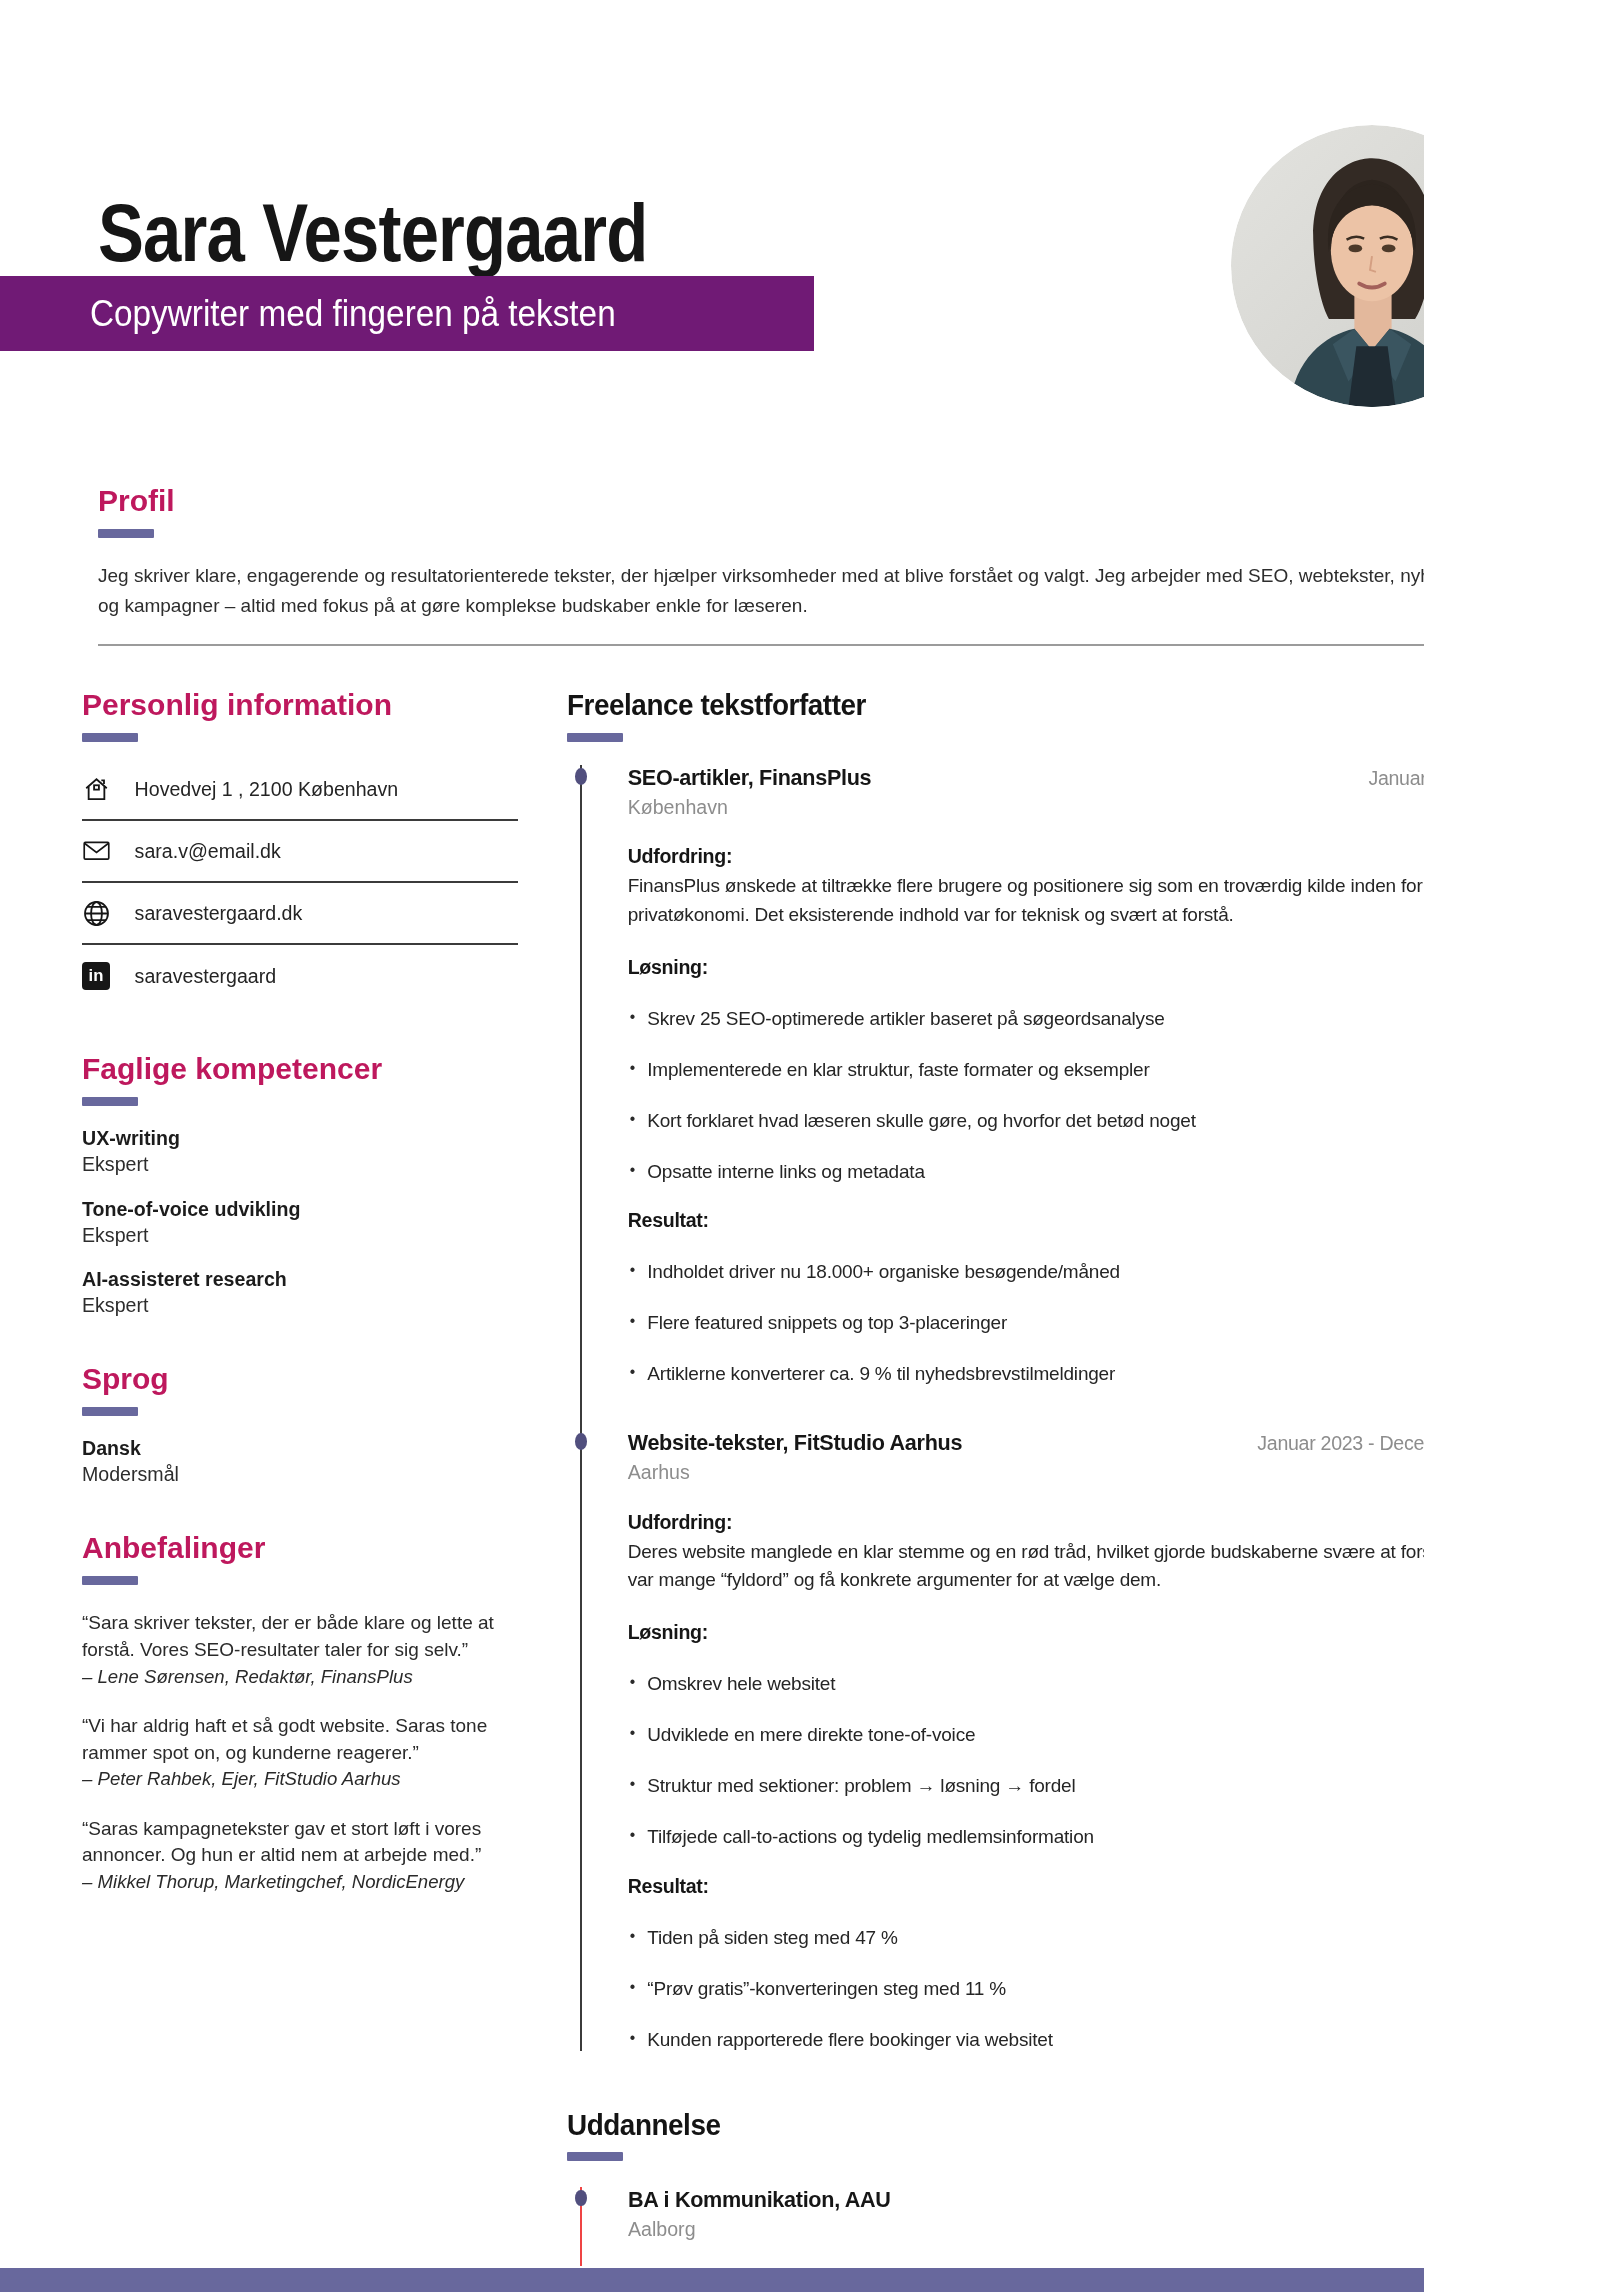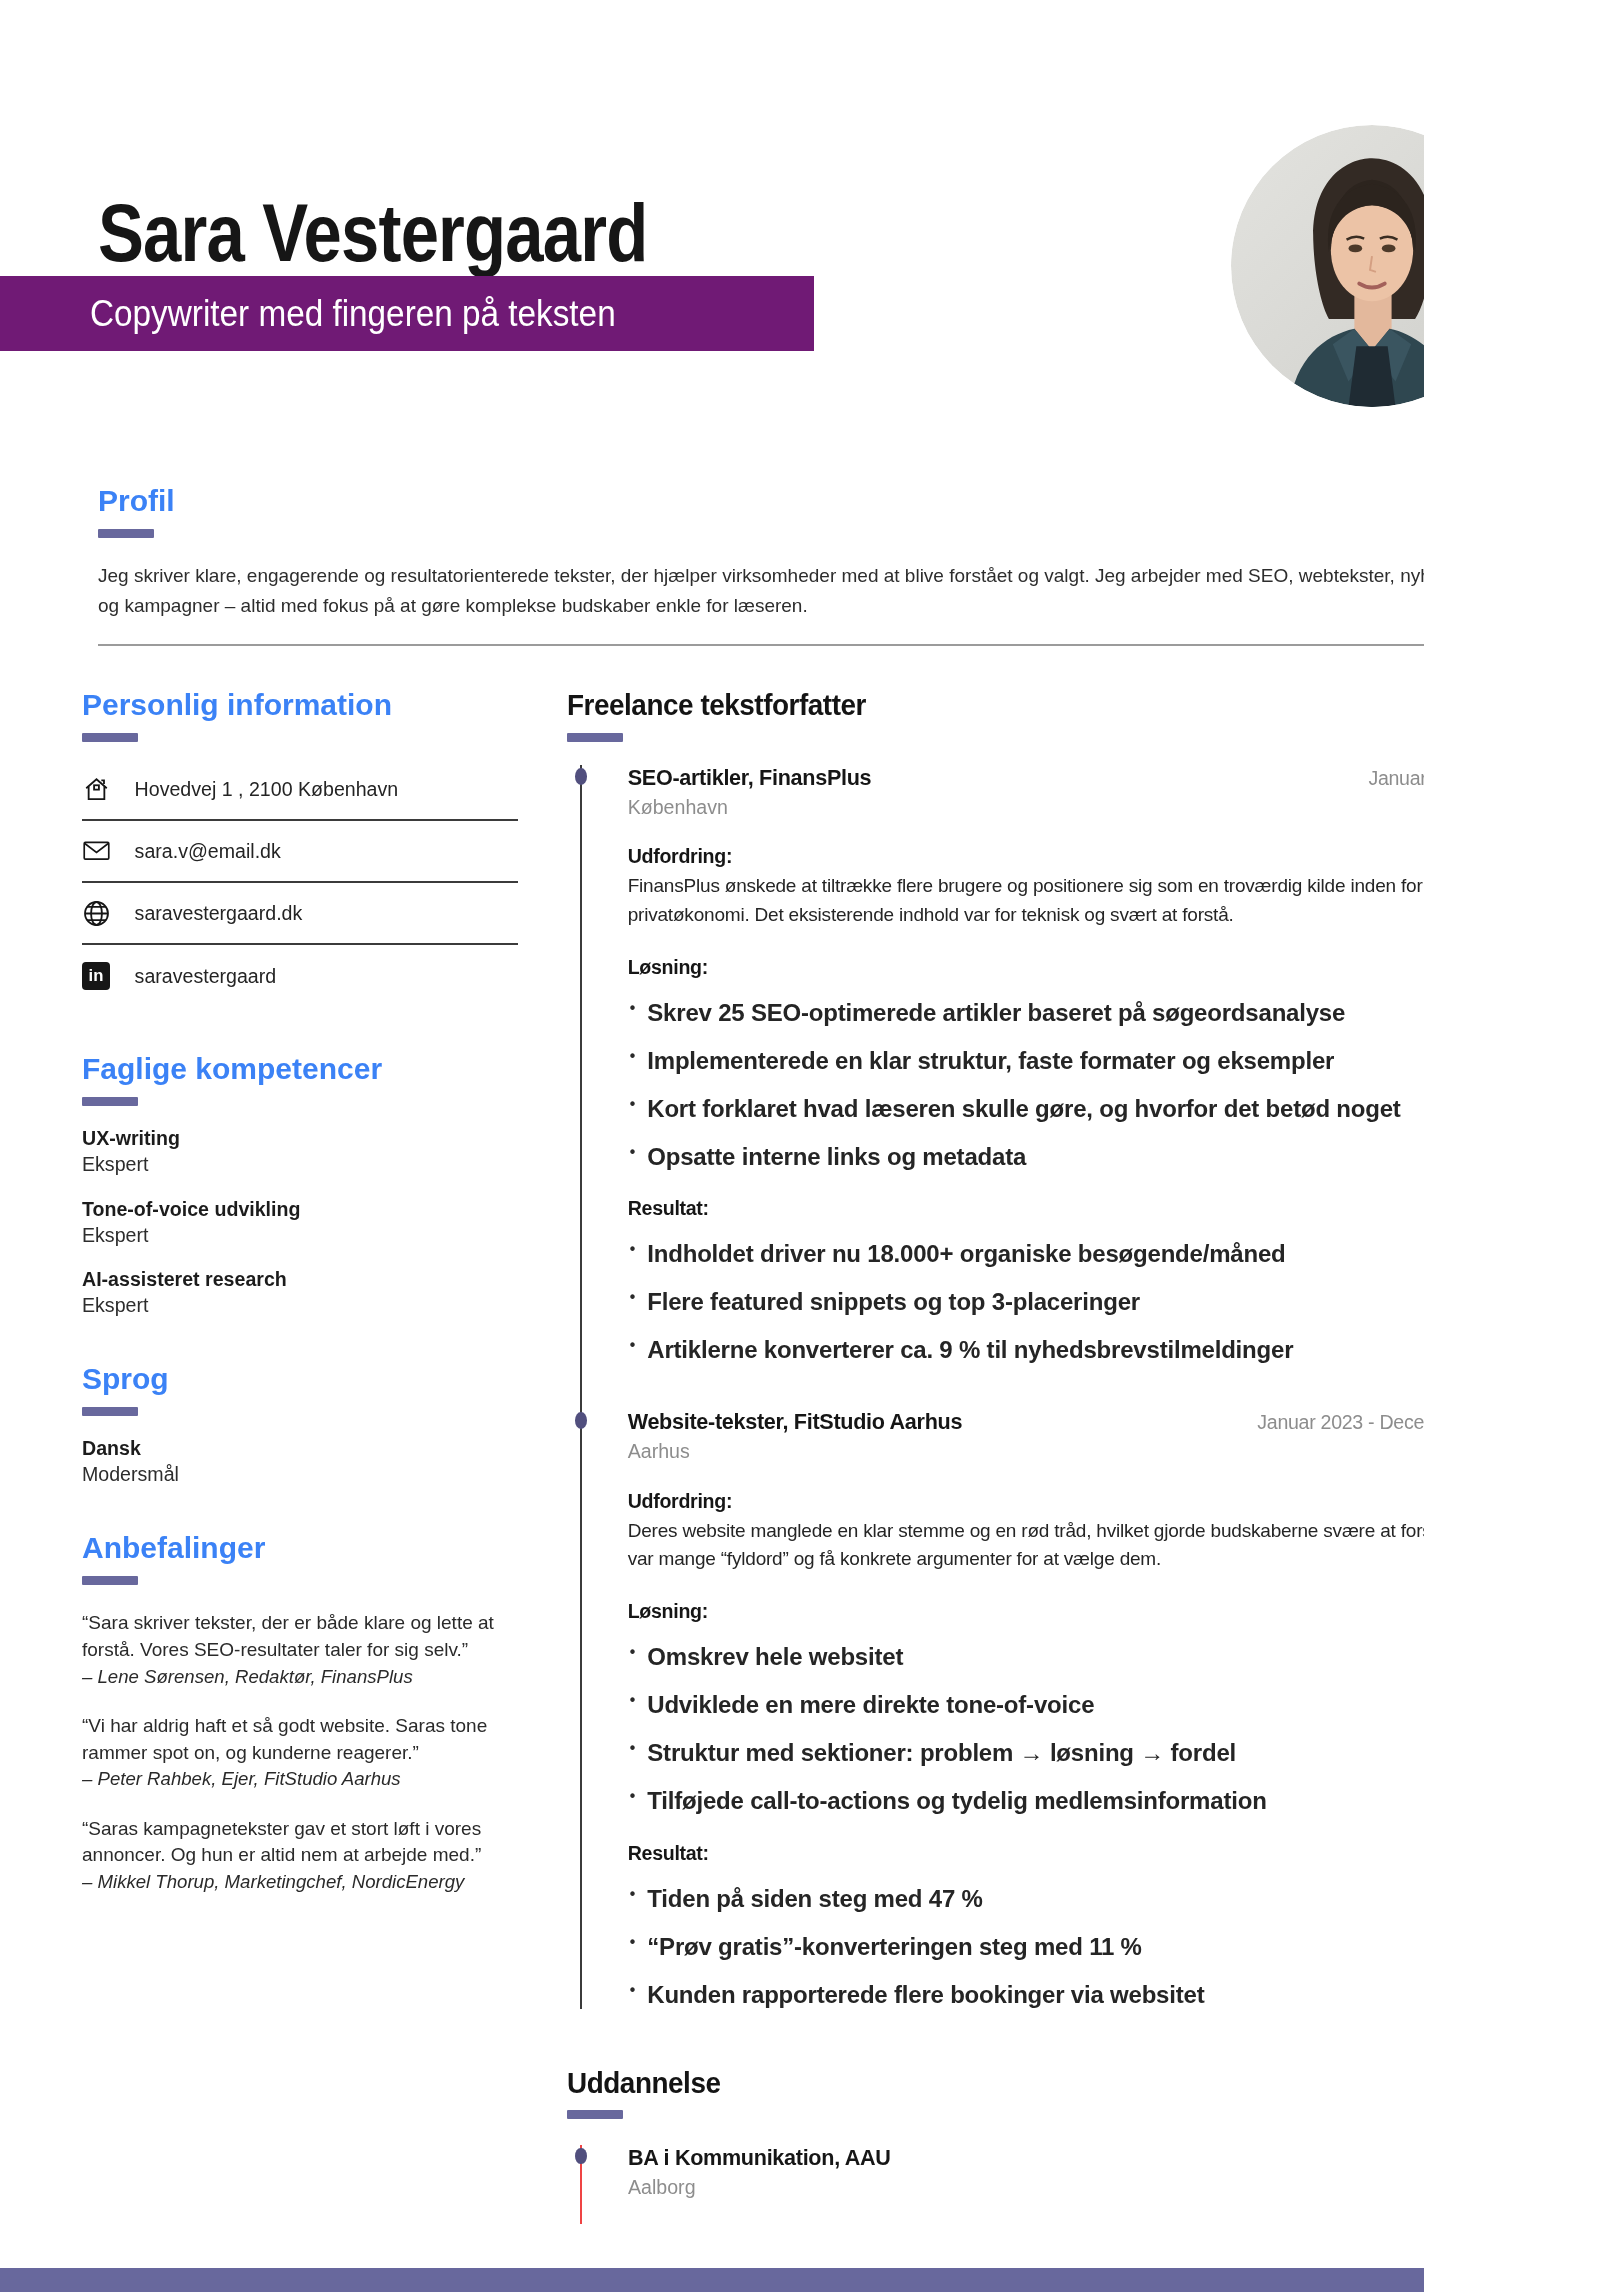--- a/index.html
+++ b/index.html
@@ -32,21 +32,21 @@
     transform:scaleX(0.9); transform-origin:left center;
     white-space:nowrap;
   }
   .photo {
     position:absolute; left:1231px; top:125px;
     width:282px; height:282px; border-radius:50%;
     overflow:hidden;
   }
   
   .profil { position:absolute; left:98px; top:484px; width:1433px; }
-  .h-big { font-size:30px; font-weight:bold; color:#3b82f6; }
+  .h-big { font-size:30px; font-weight:bold; color:#be185d; }
   .accent-bar { width:56px; height:8.8px; background:#68689d; margin-top:10.8px; border-radius:1px; }
   .profil p { margin-top:23.5px; font-size:19px; line-height:1.55; color:#2d2d2d; }
   .divider { position:absolute; left:98px; top:644px; width:1433px; height:2px; background:#9b9b9b; }
   
   .columns { position:absolute; left:82px; top:688px; width:1433px; display:flex; }
   .col-left  { width:436px; flex:0 0 436px; }
   .col-right { margin-left:49px; width:948px; flex:1; }
   
   .contact-list { margin-top:17.6px; }
   .contact-row { display:flex; align-items:center; height:62px; border-bottom:2px solid #3b3b3b; }
@@ -70,21 +70,21 @@
   .t-item + .t-item { margin-top:45px; }
   .t-dot { position:absolute; left:-6.9px; top:2.9px; width:11.8px; height:16.7px;
            background:#514f7e; border-radius:50%; }
   .job-head { display:flex; justify-content:space-between; align-items:baseline; }
   .job-title { font-size:21.6px; font-weight:bold; color:#161616; letter-spacing:-0.3px; }
   .job-date  { font-size:19.6px; color:#8d8d8d; letter-spacing:-0.3px; }
   .job-loc   { font-size:19.6px; color:#8d8d8d; margin-top:4.9px; }
   .grp-label { font-size:19.6px; font-weight:bold; color:#161616; margin-top:26.5px; letter-spacing:-0.3px; }
   .grp-text  { font-size:19px; line-height:1.5; color:#252525; margin-top:3.9px; max-width:887px; letter-spacing:-0.2px; }
   ul.blist { list-style:none; margin-top:7.8px; }
-  ul.blist li { font-size:24px; color:#252525; margin-top:20px; padding-left:19.6px; position:relative; letter-spacing:-0.2px;font-weight:bold; }
+  ul.blist li { font-size:19px; color:#252525; margin-top:29px; padding-left:19.6px; position:relative; letter-spacing:-0.2px; }
   ul.blist li::before { content:"•"; position:absolute; left:2px; top:0; font-size:15.7px; color:#2a2a2a; }
   .edu-section { margin-top:57px; }
   .edu-timeline { margin-top:25.5px; margin-left:13px; border-left:2px solid #ef4444; padding-bottom:25.5px; }
   
   .footer-bar { position:absolute; left:0; bottom:0; width:100%; height:25.5px; background:#68689d; }
 </style>
 </head>
 <body>
 
 <div class="page">

